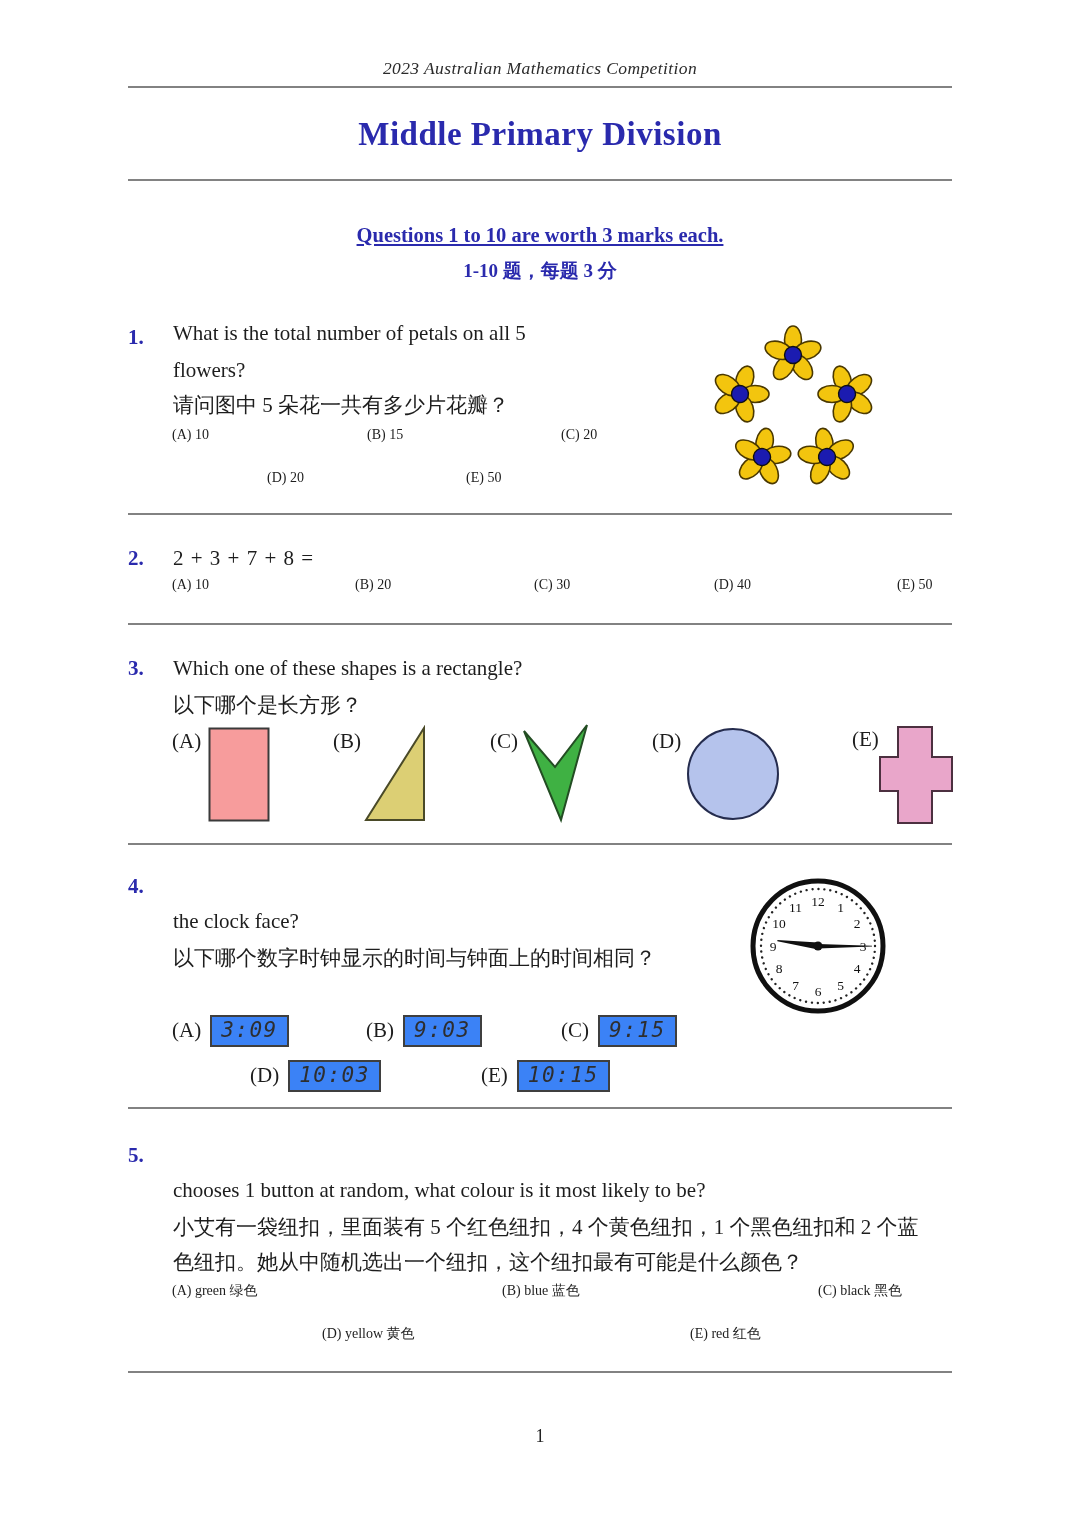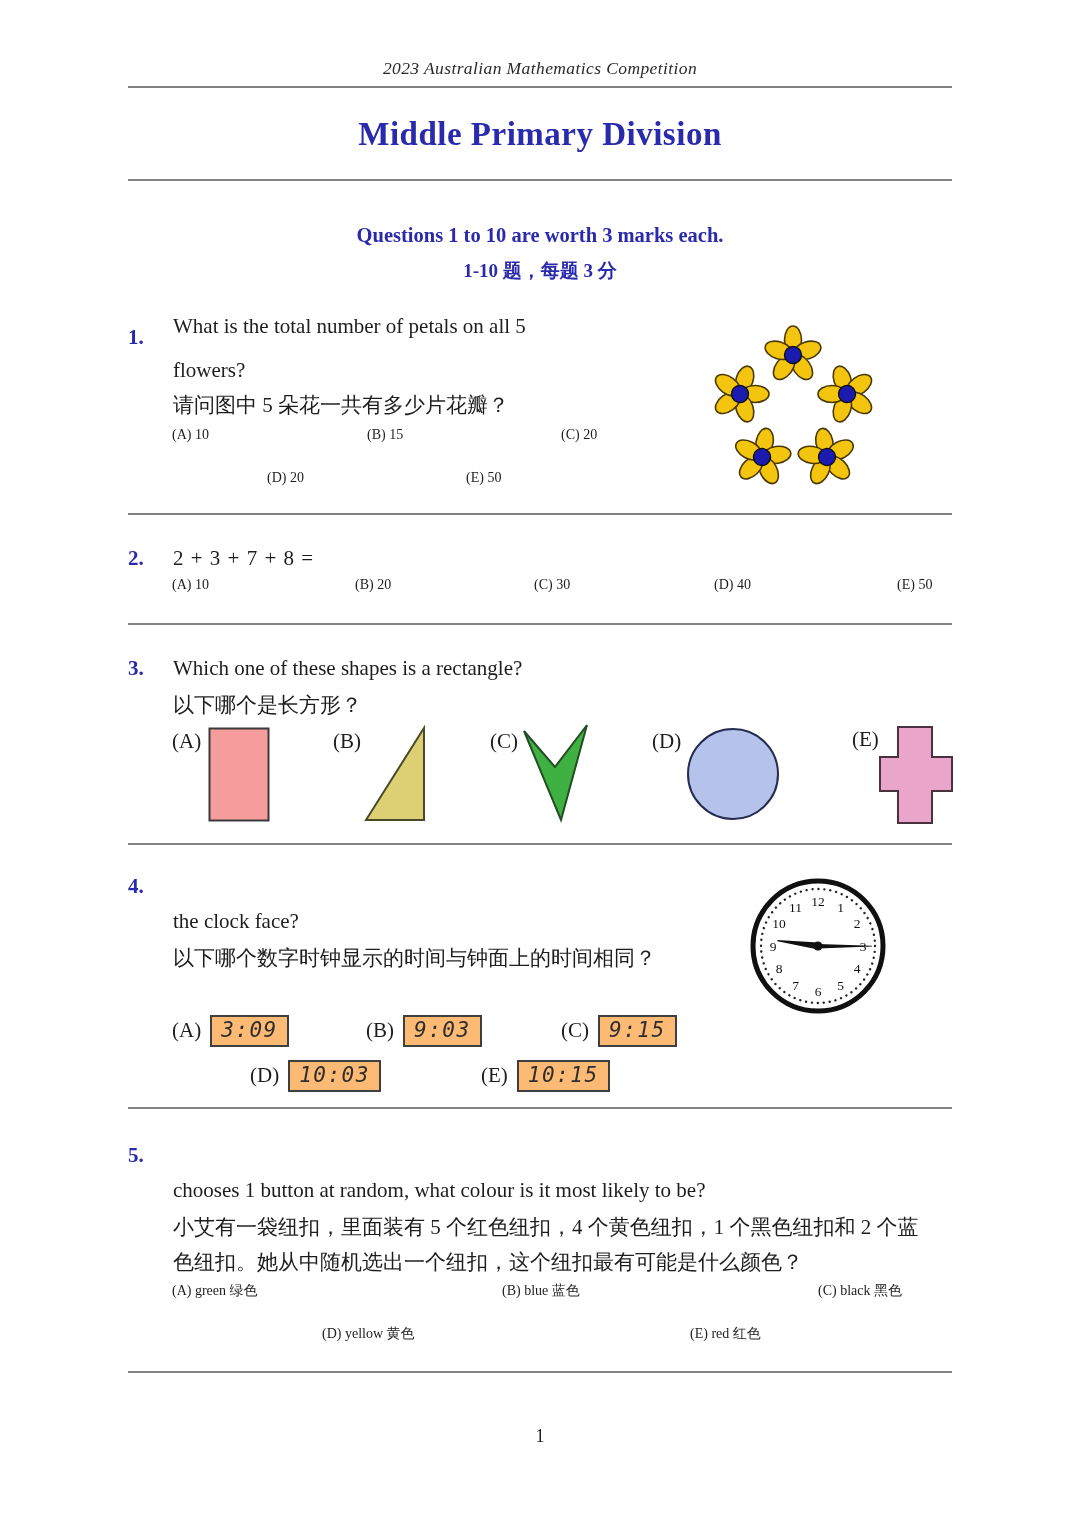--- a/index.html
+++ b/index.html
@@ -6,49 +6,49 @@
   .page {
     position:relative; width:1080px; height:1528px; margin:0 auto;
     background:#ffffff; overflow:hidden;
     font-family:"Liberation Serif", serif; color:#1d1d1d;padding-left:16px;
   }
   .center { position:absolute; left:0; width:1080px; text-align:center; }
   .rule { position:absolute; left:128px; width:824px; height:0; border-top:2px solid #828282; }
   .running-head { top:58px; font-style:italic; font-size:17.5px; color:#2a2a2a; letter-spacing:.4px; }
   .title { top:116px; font-size:33px; font-weight:bold; color:#2a2aad; letter-spacing:.5px; }
   .instr { color:#2a2aad; font-weight:bold; }
-  .instr-en { top:224px; font-size:20.5px; }
+  .instr-en { top:224px; font-size:20.5px;text-decoration:underline; }
   .instr-zh { top:258px; font-size:19px; }
   .qnum { position:absolute; left:128px; font-weight:bold; color:#2a2aad; font-size:21px; }
   .bl  { position:absolute; font-size:21px; white-space:nowrap; }
   .opt { position:absolute; font-size:14px; white-space:nowrap; }
   .shape-label { position:absolute; font-size:21px; }
   .clock-opt { position:absolute; font-size:21px; display:flex; align-items:center; height:33px; }
-  .lcd-box { display:inline-block; border:2px solid #3f3f3f; background:#fdba74;
+  .lcd-box { display:inline-block; border:2px solid #3f3f3f; background:#3b82f6;
              padding:1px 9px 2px; margin-left:9px; }
   .lcd { font-family:"DejaVu Sans Mono", monospace; font-style:italic;
          font-size:21px; letter-spacing:1.5px; color:#2e2e2e; }
   .cnum { font-family:"Liberation Serif", serif; font-size:13.5px; fill:#111; }
   .footer-num { top:1426px; font-size:18px; color:#222; }
   svg.fig { position:absolute; }
 </style>
 </head>
 <body>
 
 <div class="page">
 
   <div class="center running-head">2023 Australian Mathematics Competition</div>
   <div class="rule" style="top:86px"></div>
   <div class="center title">Middle Primary Division</div>
   <div class="rule" style="top:179px"></div>
   <div class="center instr instr-en">Questions 1 to 10 are worth 3 marks each.</div>
   <div class="center instr instr-zh">1-10 题，每题 3 分</div>
 
   <span class="qnum" style="top:325px">1.</span>
-  <span class="bl" style="left:173px;top:314px">What is the total number of petals on all 5</span>
+  <span class="bl" style="left:173px;top:321px">What is the total number of petals on all 5</span>
   <span class="bl" style="left:173px;top:358px">flowers?</span>
   <span class="bl" style="left:173px;top:391px">请问图中 5 朵花一共有多少片花瓣？</span>
 
   <span class="opt" style="left:172px;top:427px">(A) 10</span>
   <span class="opt" style="left:367px;top:427px">(B) 15</span>
   <span class="opt" style="left:561px;top:427px">(C) 20</span>
   <span class="opt" style="left:267px;top:470px">(D) 20</span>
   <span class="opt" style="left:466px;top:470px">(E) 50</span>
 
   <svg class="fig" style="left:690px;top:312px" width="260" height="185" viewBox="0 0 260 185">

